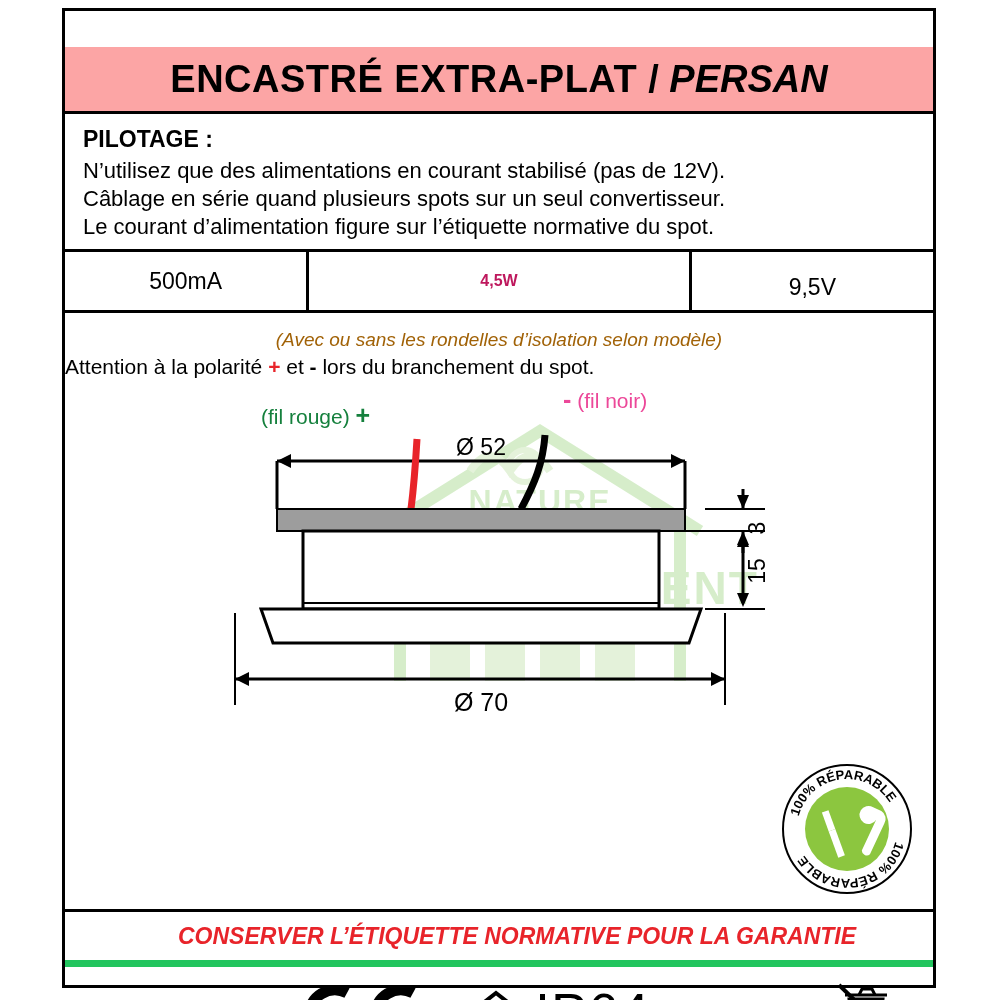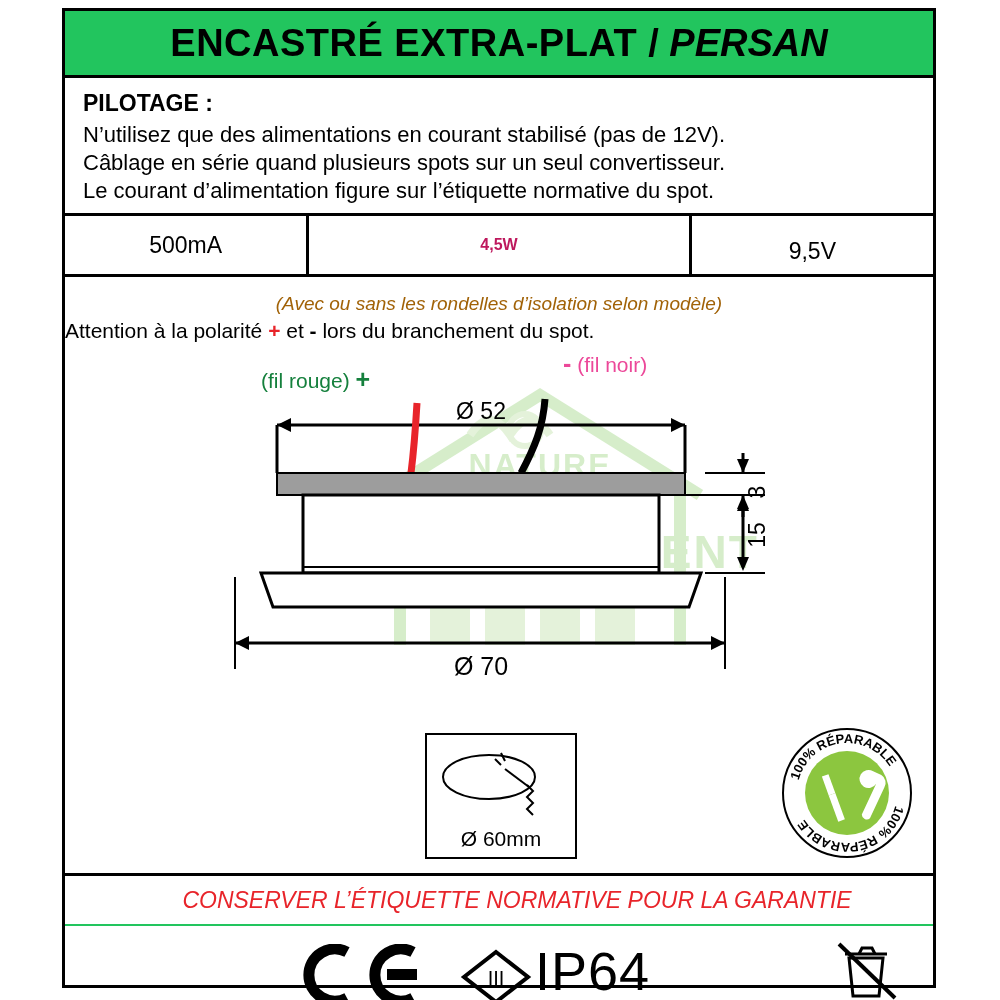--- a/index.html
+++ b/index.html
@@ -21,25 +21,26 @@
     top: 8px;
     width: 874px;
     height: 980px;
     border: 3px solid #000;
     box-sizing: border-box;
     background: #fff;
   }
   
   .title-banner {
     height: 64px;
-    background: #22c55e;
+    background: #fca5a5;
     border-bottom: 3px solid #000;
     display: flex;
     align-items: center;
     justify-content: center;
+    margin-top: 36px;
   }
   .title-banner .t1 {
     font-size: 38px;
     font-weight: bold;
     letter-spacing: 0.5px;
     color: #000;
   }
   .title-banner .t2 {
     font-size: 38px;
     font-weight: bold;
@@ -143,23 +144,23 @@
     position: absolute;
     right: 18px; bottom: 12px;
     width: 136px; height: 136px;
   }
   
   .warranty {
     height: 48px;
     display: flex;
     align-items: center;
     justify-content: center;
-    border-bottom: 2px solid #22c55e;
+    border-bottom: 7px solid #22c55e;
     color: #e8242a;
-    font-weight: normal;
+    font-weight: bold;
     font-style: italic;
     font-size: 23px;
     padding-left: 36px;
   }
   
   .footer {
     height: 96px;
     position: relative;
   }
   .footer .ip {
@@ -280,29 +281,20 @@
       <line x1="170" y1="366" x2="660" y2="366" stroke="#000" stroke-width="3"></line>
       <path d="M170 366 l14 -7 v14 z" fill="#000"></path>
       <path d="M660 366 l-14 -7 v14 z" fill="#000"></path>
 
       <text x="416" y="142" text-anchor="middle" font-family="Liberation Sans, sans-serif" font-size="23" fill="#000">Ø 52</text>
       <text x="700" y="215" text-anchor="middle" font-family="Liberation Sans, sans-serif" font-size="23" fill="#000" transform="rotate(-90 700 215)">3</text>
       <text x="700" y="258" text-anchor="middle" font-family="Liberation Sans, sans-serif" font-size="23" fill="#000" transform="rotate(-90 700 258)">15</text>
       <text x="416" y="398" text-anchor="middle" font-family="Liberation Sans, sans-serif" font-size="25" fill="#000">Ø 70</text>
     </svg>
 
-    <div class="sq-60">
-      <svg width="144" height="96" viewBox="0 0 144 96">
-        <ellipse cx="62" cy="42" rx="46" ry="22" fill="none" stroke="#000" stroke-width="2"></ellipse>
-        <path d="M78 34 l24 18" stroke="#000" stroke-width="2" fill="none"></path>
-        <path d="M74 30 l-6 -6 m10 2 l-4 -8" stroke="#000" stroke-width="2" fill="none"></path>
-        <path d="M100 50 l6 6 l-6 6 l6 6 l-6 6 l6 6" stroke="#000" stroke-width="2" fill="none"></path>
-      </svg>
-      <div class="lbl">Ø 60mm</div>
-    </div>
 
     <div class="badge">
       <svg width="136" height="136" viewBox="0 0 136 136">
         <defs>
           <path id="circTop" d="M 18,68 A 50,50 0 0 1 118,68"></path>
           <path id="circBot" d="M 118,68 A 50,50 0 0 1 18,68"></path>
         </defs>
         <circle cx="68" cy="68" r="64" fill="#ffffff" stroke="#000" stroke-width="2"></circle>
         <circle cx="68" cy="68" r="42" fill="#8cc63f"></circle>
         <text font-family="Liberation Sans, sans-serif" font-size="13" font-weight="bold" fill="#000">

